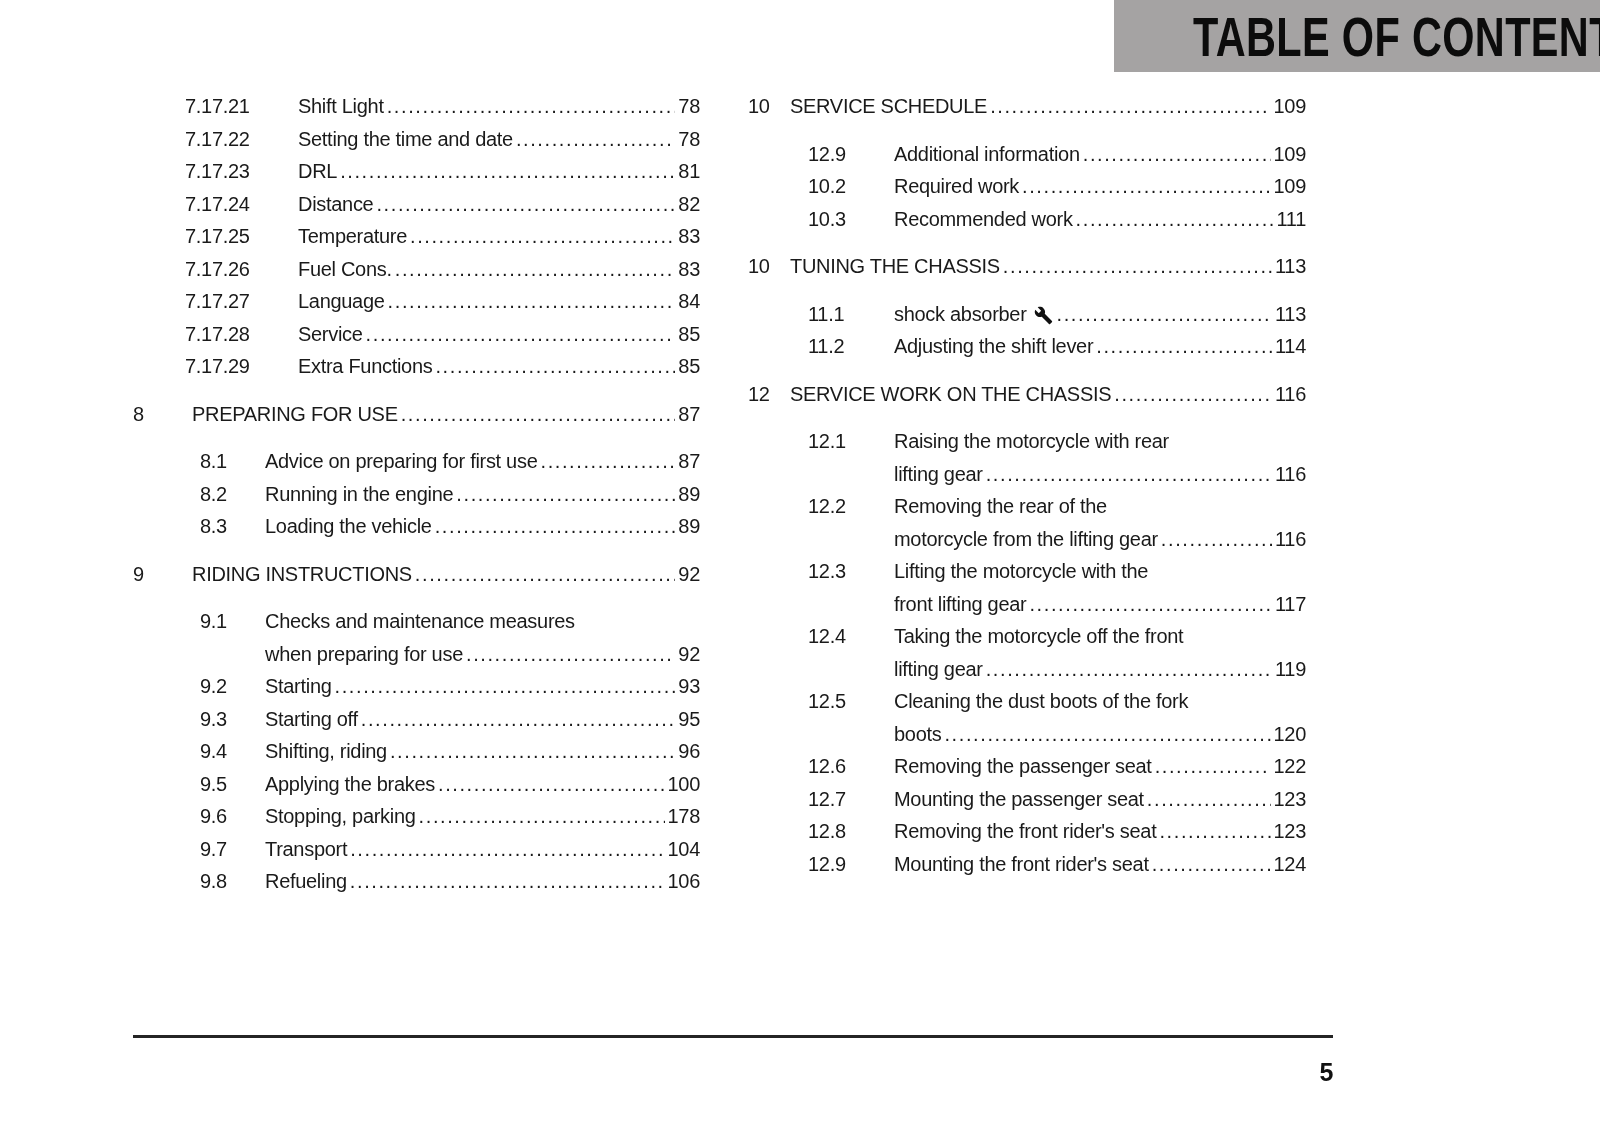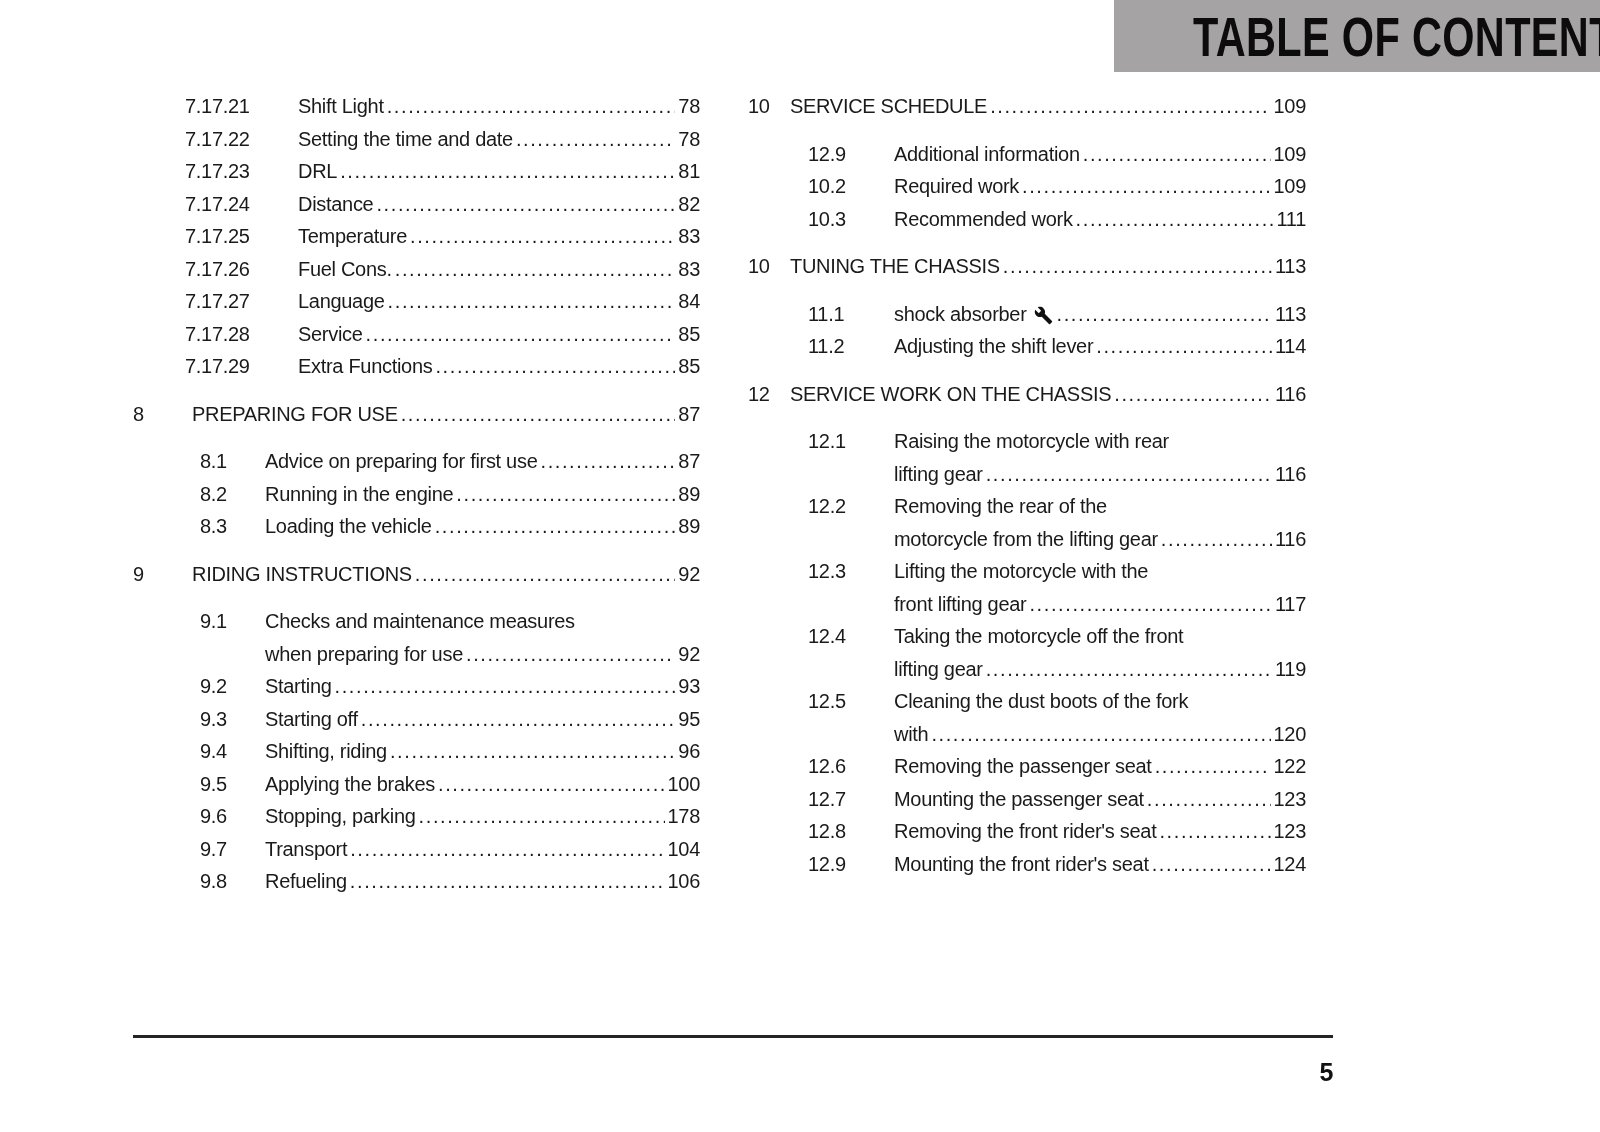--- a/index.html
+++ b/index.html
@@ -446,21 +446,21 @@
           </div>
         </div>
       </div>
       <div class="row sub">
         <span class="num">12.5</span>
         <div class="content">
           <div class="line">
             <span class="txt">Cleaning the dust boots of the fork</span>
           </div>
           <div class="line last">
-            <span class="txt">with</span>
+            <span class="txt">boots</span>
             <span class="leader"></span>
             <span class="pg">120</span>
           </div>
         </div>
       </div>
       <div class="row sub">
         <span class="num">12.6</span>
         <div class="content">
           <div class="line last">
             <span class="txt">Removing the passenger seat</span>

